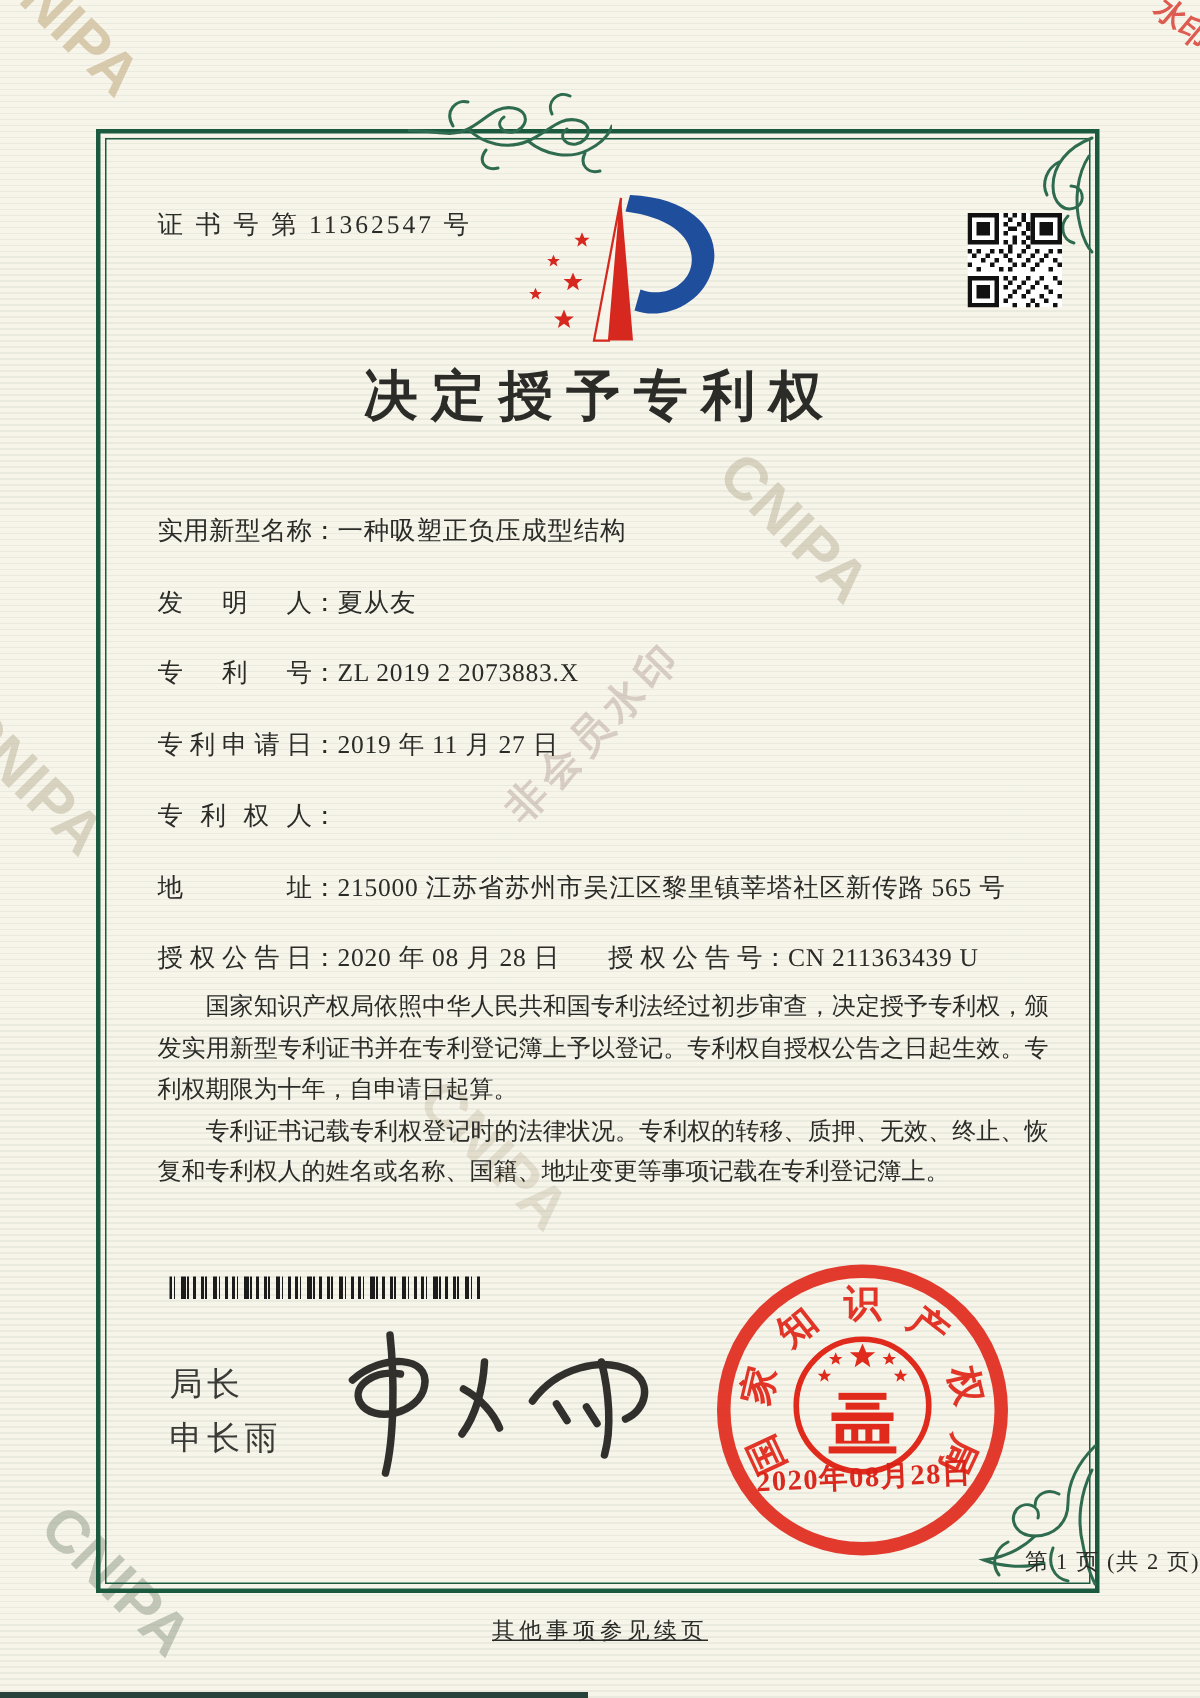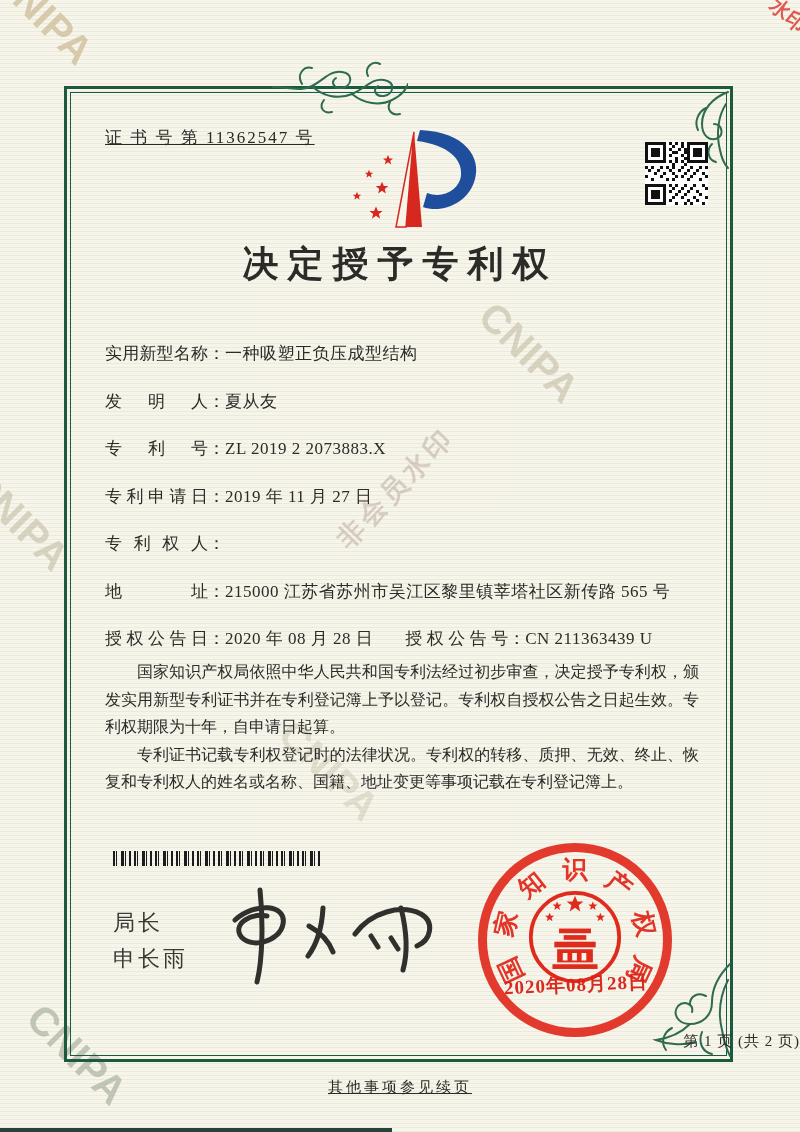--- a/index.html
+++ b/index.html
@@ -26,21 +26,21 @@
     color:rgba(172,150,140,0.42); transform:rotate(-46deg); transform-origin:center;
     font-family:"Liberation Serif","DejaVu Serif",serif;
   }
   .wm-red-corner { right:-8px; top:2px; font-size:20px; color:rgba(214,40,30,0.75); transform:rotate(40deg); }
   .scan-edge { position:absolute; left:0; bottom:0; width:392px; height:4px; background:#27423a; }
   
   .frame { position:absolute; left:64px; top:86px; width:669px; height:976px; border:3px solid #1c5a40; }
   .frame::before { content:""; position:absolute; inset:3px; border:1px solid #1c5a40; }
   .ornament { position:absolute; pointer-events:none; }
   
-  .cert-no { position:absolute; left:105px; top:126px; font-size:17px; letter-spacing:2px;text-decoration:underline; }
+  .cert-no { position:absolute; left:105px; top:138px; font-size:17px; letter-spacing:2px; }
   .logo { position:absolute; left:330px; top:124px; width:152px; height:110px; }
   .qr { position:absolute; left:645px; top:142px; width:63px; height:63px; }
   .title { position:absolute; left:0; top:240px; width:100%; text-align:center;
            font-size:36px; font-weight:bold; letter-spacing:9px; }
   
   .fields { position:absolute; left:105px; top:342px; width:600px; font-size:17px; }
   .frow { display:flex; align-items:baseline; margin-bottom:24.5px; white-space:nowrap; }
   .flabel { display:inline-block; width:103px; text-align:justify; text-align-last:justify; }
   .fcolon { display:inline-block; width:17px; }
   .fvalue { letter-spacing:0.5px; }

